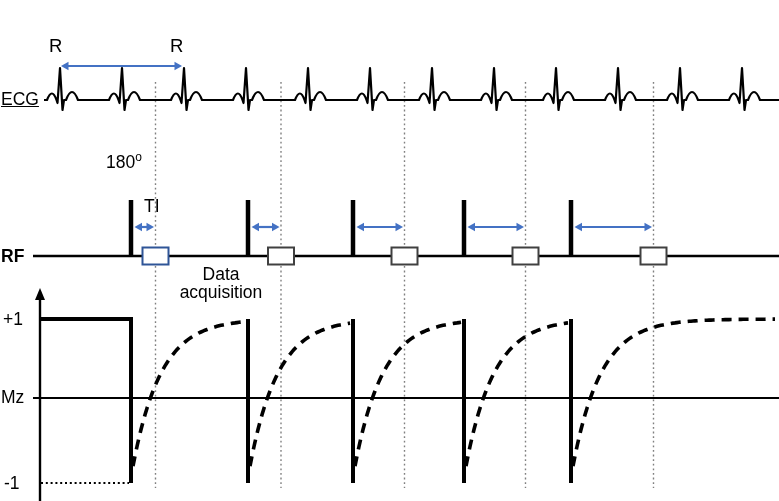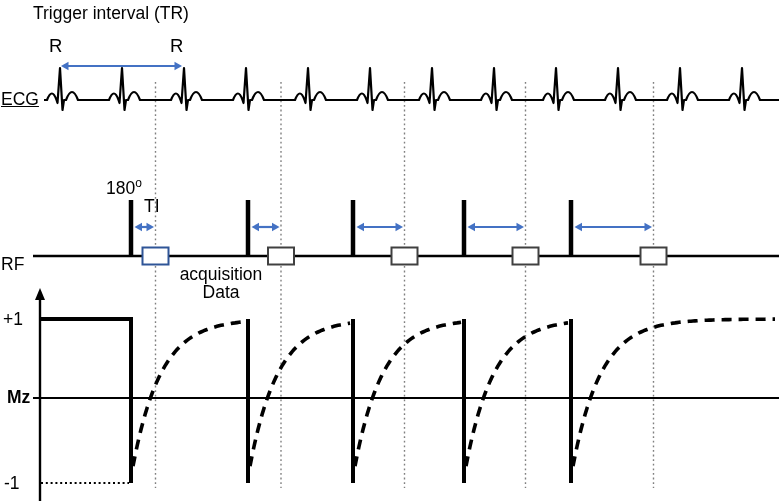--- a/index.html
+++ b/index.html
@@ -6,27 +6,27 @@
   #stage{
     position:relative;width:779px;height:501px;background:#ffffff;overflow:hidden;
     font-family:"Liberation Sans", sans-serif;color:#000;
   }
   #fig{position:absolute;left:0;top:0;}
   .lbl{position:absolute;font-size:17.5px;line-height:1.05;white-space:nowrap;}
   .lbl-title{left:33px;top:4px;}
   .lbl-r-left{left:49px;top:36px;font-size:18.5px;}
   .lbl-r-right{left:170px;top:36px;font-size:18.5px;}
   .lbl-ecg{left:1px;top:90px;text-decoration:underline;}
-  .lbl-flip{left:106px;top:177px;}
+  .lbl-flip{left:106px;top:151px;}
   .lbl-flip sup{font-size:12px;}
   .lbl-ti{left:144px;top:197px;}
-  .lbl-rf{left:1px;top:255px;}
+  .lbl-rf{left:1px;top:247px;font-weight:bold;}
   .lbl-da{left:160px;top:265px;width:122px;text-align:center;white-space:normal;}
   .lbl-plus1{left:3px;top:310px;}
-  .lbl-mz{left:7px;top:388px;font-weight:bold;}
+  .lbl-mz{left:1px;top:388px;}
   .lbl-minus1{left:4px;top:474px;}
 </style>
 </head>
 <body>
 
 <div id="stage">
   <svg id="fig" width="779" height="501" viewBox="0 0 779 501">
       <line x1="155.5" y1="82" x2="155.5" y2="488" stroke="#808080" stroke-width="1.4" stroke-dasharray="1.8 2.8"></line>
       <line x1="281" y1="82" x2="281" y2="488" stroke="#808080" stroke-width="1.4" stroke-dasharray="1.8 2.8"></line>
       <line x1="404.5" y1="82" x2="404.5" y2="488" stroke="#808080" stroke-width="1.4" stroke-dasharray="1.8 2.8"></line>
@@ -72,27 +72,26 @@
       <line x1="353" y1="319" x2="353" y2="483" stroke="#000000" stroke-width="4"></line>
       <line x1="464" y1="319" x2="464" y2="483" stroke="#000000" stroke-width="4"></line>
       <line x1="571" y1="319" x2="571" y2="483" stroke="#000000" stroke-width="4"></line>
       <path d="M 133.0 466.1 L 135.0 456.0 L 137.0 446.5 L 139.0 437.7 L 141.0 429.5 L 143.0 421.9 L 145.0 414.8 L 147.0 408.2 L 149.0 402.1 L 151.0 396.3 L 153.0 391.0 L 155.0 386.1 L 157.0 381.4 L 159.0 377.1 L 161.0 373.1 L 163.0 369.4 L 165.0 365.9 L 167.0 362.7 L 169.0 359.7 L 171.0 356.9 L 173.0 354.3 L 175.0 351.8 L 177.0 349.6 L 179.0 347.5 L 181.0 345.5 L 183.0 343.7 L 185.0 342.0 L 187.0 340.4 L 189.0 338.9 L 191.0 337.5 L 193.0 336.3 L 195.0 335.1 L 197.0 334.0 L 199.0 332.9 L 201.0 332.0 L 203.0 331.1 L 205.0 330.2 L 207.0 329.5 L 209.0 328.7 L 211.0 328.1 L 213.0 327.4 L 215.0 326.9 L 217.0 326.3 L 219.0 325.8 L 221.0 325.3 L 223.0 324.9 L 225.0 324.5 L 227.0 324.1 L 229.0 323.8 L 231.0 323.4 L 233.0 323.1 L 235.0 322.9 L 237.0 322.6 L 239.0 322.3 L 241.0 322.1 L 243.0 321.9 L 245.0 321.7" fill="none" stroke="#000000" stroke-width="3.6" stroke-dasharray="10 7"></path>
       <path d="M 250.0 466.1 L 252.0 456.0 L 254.0 446.5 L 256.0 437.7 L 258.0 429.5 L 260.0 421.9 L 262.0 414.8 L 264.0 408.2 L 266.0 402.1 L 268.0 396.3 L 270.0 391.0 L 272.0 386.1 L 274.0 381.4 L 276.0 377.1 L 278.0 373.1 L 280.0 369.4 L 282.0 365.9 L 284.0 362.7 L 286.0 359.7 L 288.0 356.9 L 290.0 354.3 L 292.0 351.8 L 294.0 349.6 L 296.0 347.5 L 298.0 345.5 L 300.0 343.7 L 302.0 342.0 L 304.0 340.4 L 306.0 338.9 L 308.0 337.5 L 310.0 336.3 L 312.0 335.1 L 314.0 334.0 L 316.0 332.9 L 318.0 332.0 L 320.0 331.1 L 322.0 330.2 L 324.0 329.5 L 326.0 328.7 L 328.0 328.1 L 330.0 327.4 L 332.0 326.9 L 334.0 326.3 L 336.0 325.8 L 338.0 325.3 L 340.0 324.9 L 342.0 324.5 L 344.0 324.1 L 346.0 323.8 L 348.0 323.4 L 350.0 323.1" fill="none" stroke="#000000" stroke-width="3.6" stroke-dasharray="10 7"></path>
       <path d="M 355.0 466.1 L 357.0 456.0 L 359.0 446.5 L 361.0 437.7 L 363.0 429.5 L 365.0 421.9 L 367.0 414.8 L 369.0 408.2 L 371.0 402.1 L 373.0 396.3 L 375.0 391.0 L 377.0 386.1 L 379.0 381.4 L 381.0 377.1 L 383.0 373.1 L 385.0 369.4 L 387.0 365.9 L 389.0 362.7 L 391.0 359.7 L 393.0 356.9 L 395.0 354.3 L 397.0 351.8 L 399.0 349.6 L 401.0 347.5 L 403.0 345.5 L 405.0 343.7 L 407.0 342.0 L 409.0 340.4 L 411.0 338.9 L 413.0 337.5 L 415.0 336.3 L 417.0 335.1 L 419.0 334.0 L 421.0 332.9 L 423.0 332.0 L 425.0 331.1 L 427.0 330.2 L 429.0 329.5 L 431.0 328.7 L 433.0 328.1 L 435.0 327.4 L 437.0 326.9 L 439.0 326.3 L 441.0 325.8 L 443.0 325.3 L 445.0 324.9 L 447.0 324.5 L 449.0 324.1 L 451.0 323.8 L 453.0 323.4 L 455.0 323.1 L 457.0 322.9 L 459.0 322.6 L 461.0 322.3" fill="none" stroke="#000000" stroke-width="3.6" stroke-dasharray="10 7"></path>
       <path d="M 466.0 466.1 L 468.0 456.0 L 470.0 446.5 L 472.0 437.7 L 474.0 429.5 L 476.0 421.9 L 478.0 414.8 L 480.0 408.2 L 482.0 402.1 L 484.0 396.3 L 486.0 391.0 L 488.0 386.1 L 490.0 381.4 L 492.0 377.1 L 494.0 373.1 L 496.0 369.4 L 498.0 365.9 L 500.0 362.7 L 502.0 359.7 L 504.0 356.9 L 506.0 354.3 L 508.0 351.8 L 510.0 349.6 L 512.0 347.5 L 514.0 345.5 L 516.0 343.7 L 518.0 342.0 L 520.0 340.4 L 522.0 338.9 L 524.0 337.5 L 526.0 336.3 L 528.0 335.1 L 530.0 334.0 L 532.0 332.9 L 534.0 332.0 L 536.0 331.1 L 538.0 330.2 L 540.0 329.5 L 542.0 328.7 L 544.0 328.1 L 546.0 327.4 L 548.0 326.9 L 550.0 326.3 L 552.0 325.8 L 554.0 325.3 L 556.0 324.9 L 558.0 324.5 L 560.0 324.1 L 562.0 323.8 L 564.0 323.4 L 566.0 323.1 L 568.0 322.9" fill="none" stroke="#000000" stroke-width="3.6" stroke-dasharray="10 7"></path>
       <path d="M 573.0 466.1 L 575.0 456.0 L 577.0 446.5 L 579.0 437.7 L 581.0 429.5 L 583.0 421.9 L 585.0 414.8 L 587.0 408.2 L 589.0 402.1 L 591.0 396.3 L 593.0 391.0 L 595.0 386.1 L 597.0 381.4 L 599.0 377.1 L 601.0 373.1 L 603.0 369.4 L 605.0 365.9 L 607.0 362.7 L 609.0 359.7 L 611.0 356.9 L 613.0 354.3 L 615.0 351.8 L 617.0 349.6 L 619.0 347.5 L 621.0 345.5 L 623.0 343.7 L 625.0 342.0 L 627.0 340.4 L 629.0 338.9 L 631.0 337.5 L 633.0 336.3 L 635.0 335.1 L 637.0 334.0 L 639.0 332.9 L 641.0 332.0 L 643.0 331.1 L 645.0 330.2 L 647.0 329.5 L 649.0 328.7 L 651.0 328.1 L 653.0 327.4 L 655.0 326.9 L 657.0 326.3 L 659.0 325.8 L 661.0 325.3 L 663.0 324.9 L 665.0 324.5 L 667.0 324.1 L 669.0 323.8 L 671.0 323.4 L 673.0 323.1 L 675.0 322.9 L 677.0 322.6 L 679.0 322.3 L 681.0 322.1 L 683.0 321.9 L 685.0 321.7 L 687.0 321.5 L 689.0 321.3 L 691.0 321.2 L 693.0 321.0 L 695.0 320.9 L 697.0 320.8 L 699.0 320.6 L 701.0 320.5 L 703.0 320.4 L 705.0 320.3 L 707.0 320.2 L 709.0 320.1 L 711.0 320.1 L 713.0 320.0 L 715.0 319.9 L 717.0 319.9 L 719.0 319.8 L 721.0 319.7 L 723.0 319.7 L 725.0 319.6 L 727.0 319.6 L 729.0 319.6 L 731.0 319.5 L 733.0 319.5 L 735.0 319.5 L 737.0 319.4 L 739.0 319.4 L 741.0 319.4 L 743.0 319.3 L 745.0 319.3 L 747.0 319.3 L 749.0 319.3 L 751.0 319.3 L 753.0 319.2 L 755.0 319.2 L 757.0 319.2 L 759.0 319.2 L 761.0 319.2 L 763.0 319.2 L 765.0 319.2 L 767.0 319.1 L 769.0 319.1 L 771.0 319.1 L 773.0 319.1 L 775.0 319.1" fill="none" stroke="#000000" stroke-width="3.6" stroke-dasharray="10 7"></path>
     </svg>
 
-  <div class="lbl lbl-title">Trigger interval (TR)</div>
   <div class="lbl lbl-r-left">R</div>
   <div class="lbl lbl-r-right">R</div>
   <div class="lbl lbl-ecg">ECG</div>
   <div class="lbl lbl-flip"><span>180</span><sup>o</sup></div>
   <div class="lbl lbl-ti">TI</div>
   <div class="lbl lbl-rf">RF</div>
   <div class="lbl lbl-da">
+    <div>Data</div>
     <div>acquisition</div>
-    <div>Data</div>
   </div>
   <div class="lbl lbl-plus1">+1</div>
   <div class="lbl lbl-mz">Mz</div>
   <div class="lbl lbl-minus1">-1</div>
 </div>
 
 </body></html>

